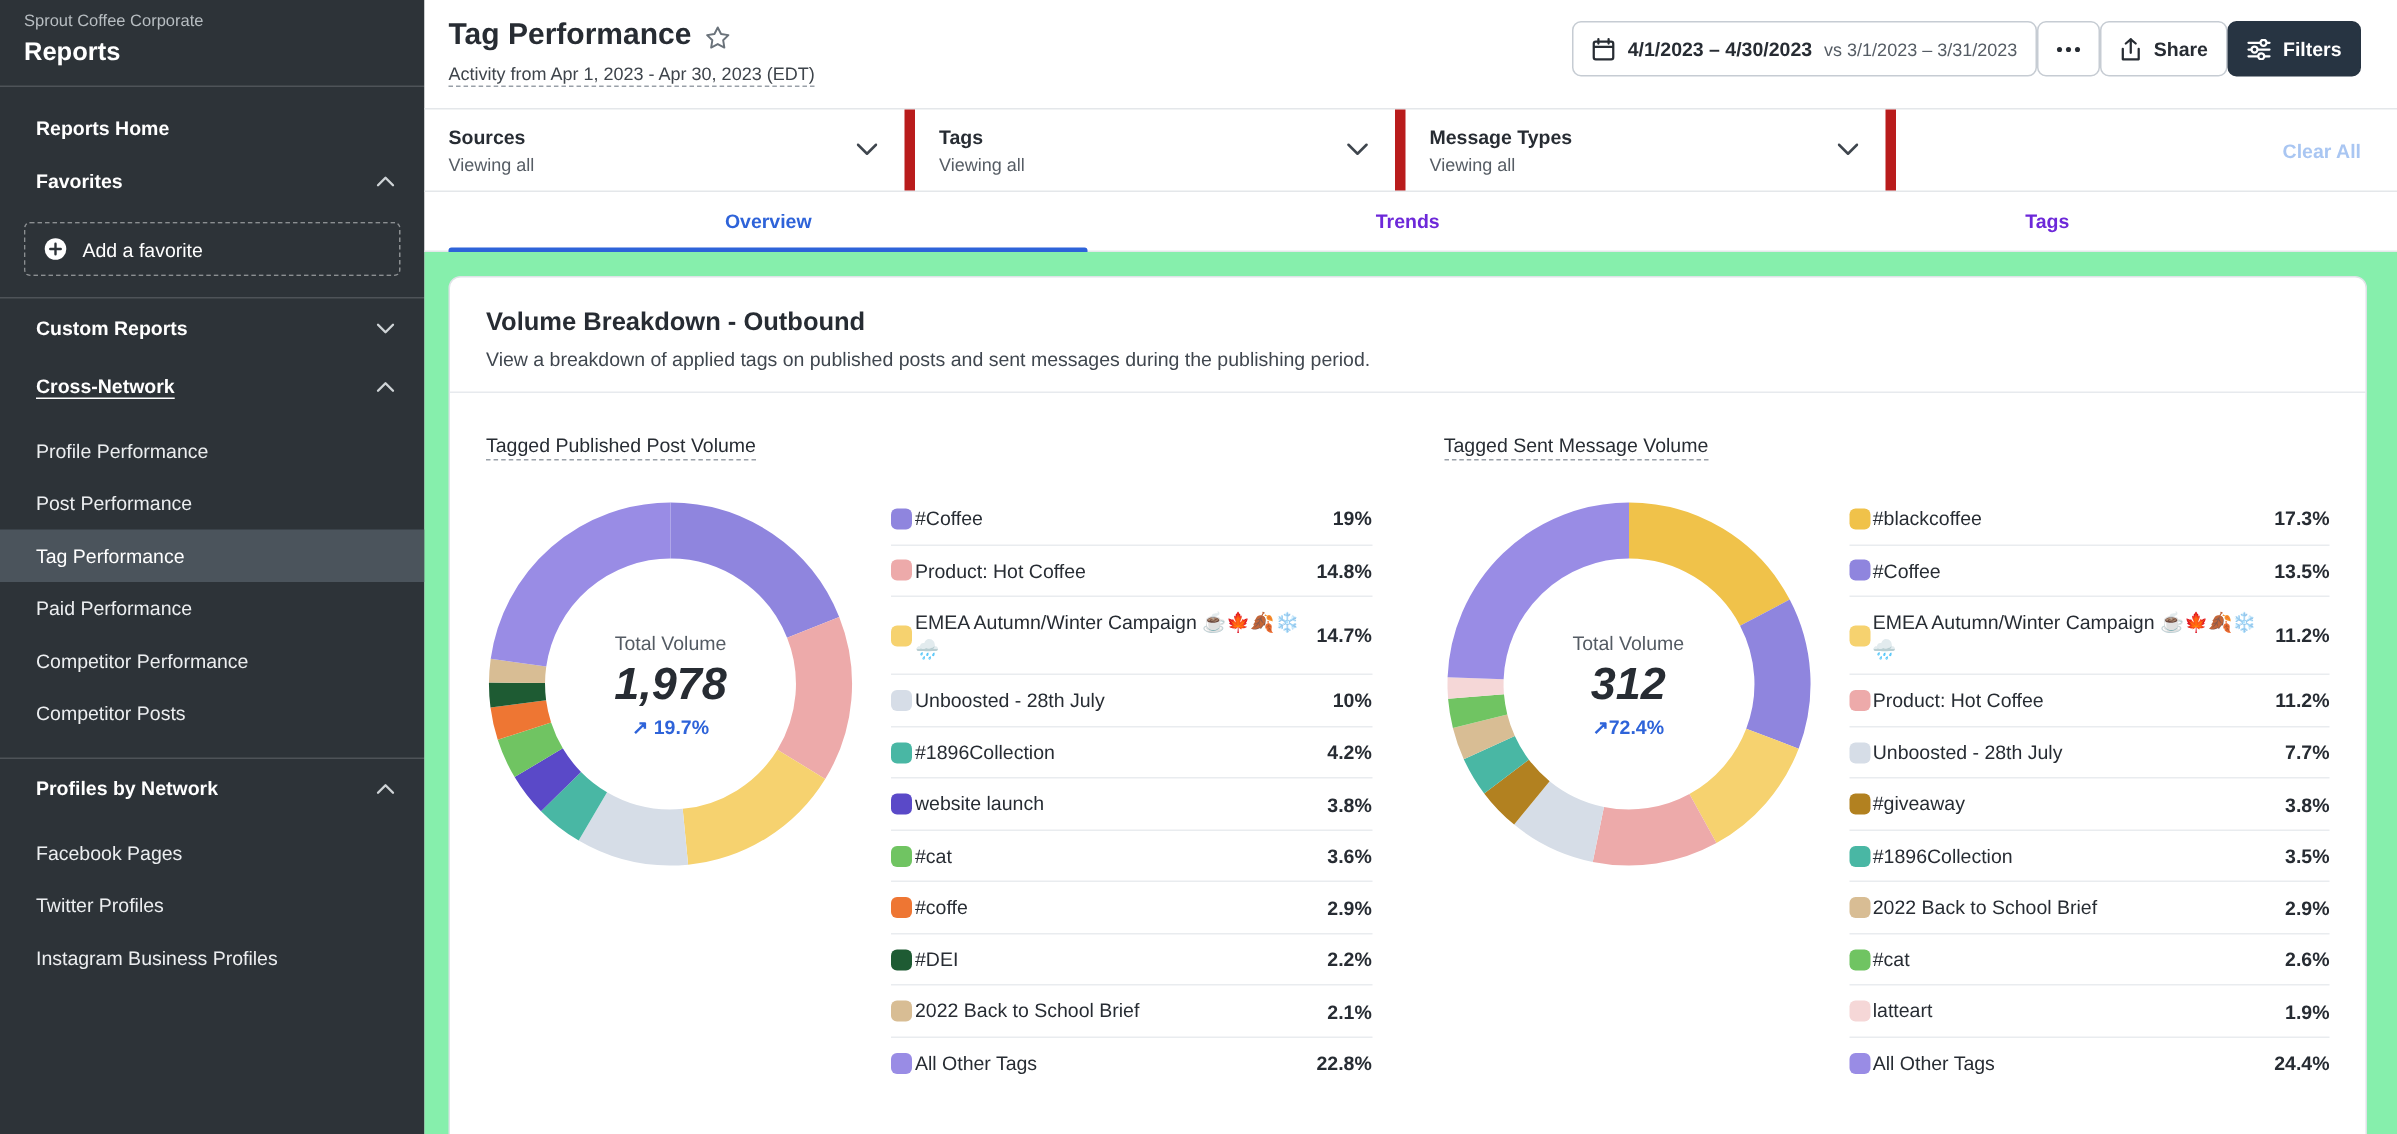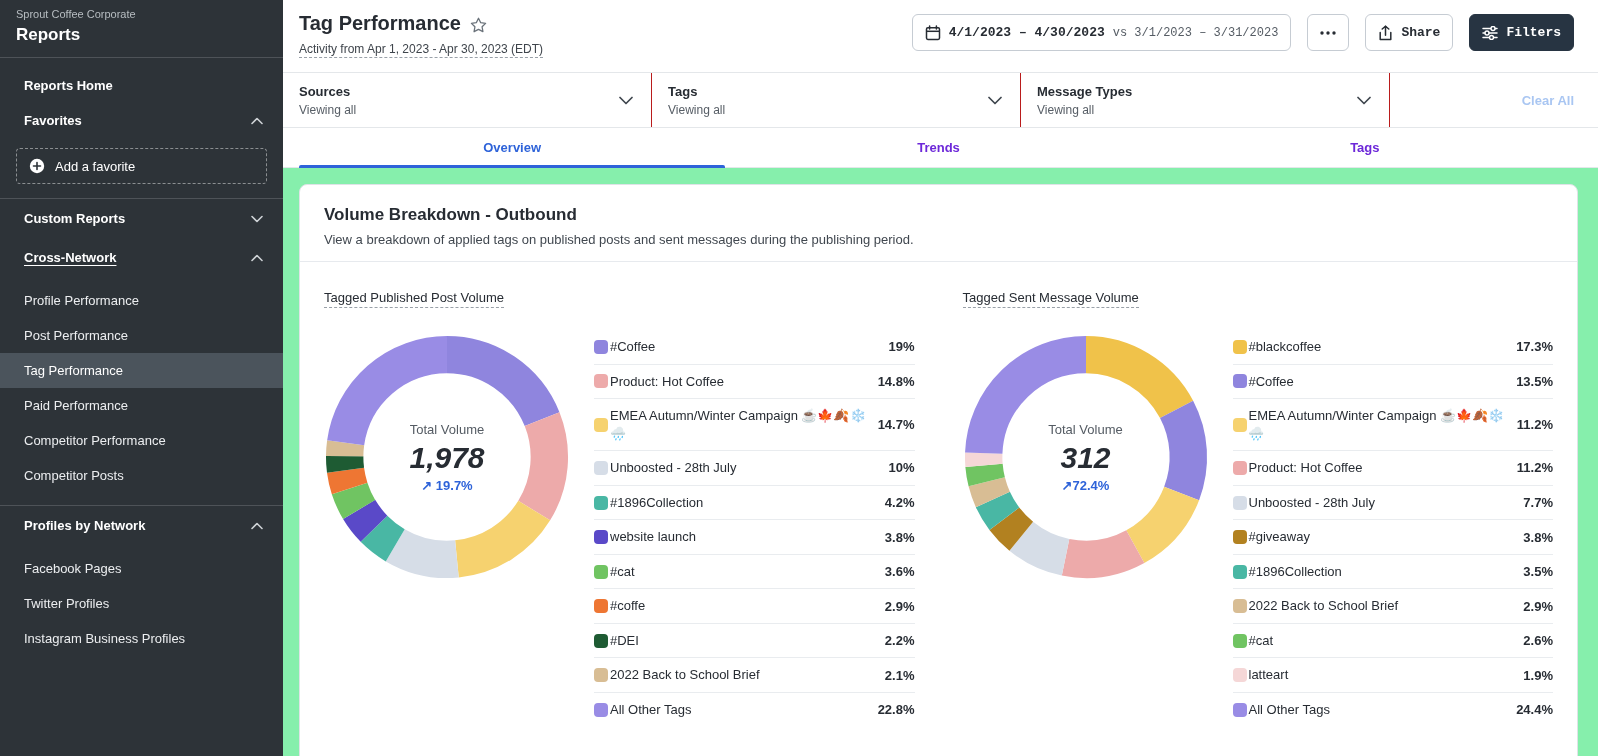--- a/index.html
+++ b/index.html
@@ -28,33 +28,33 @@
   .sb-nav .sb-item.selected { background: #4b545c; color: #fff; }
 
   
   .main { flex: 1; display: flex; flex-direction: column; min-width: 0; }
   .top { height: 72px; padding: 12px 24px 0 16px; display: flex; justify-content: space-between; background: #fff; }
   .title-line { display: flex; align-items: center; gap: 9px; }
   .page-title { font-size: 20px; font-weight: 700; color: #272c33; }
   .fav-star { cursor: pointer; display: inline-flex; margin-top: 2px; }
   .subtitle { display: inline-block; font-size: 12px; color: #3e444b; margin-top: 7px;
               border-bottom: 1px dashed #99a0a8; padding-bottom: 1px; cursor: help; }
-  .controls { display: flex; gap: 16px; align-items: flex-start; margin-top: 2px; font-family: Liberation Mono, monospace; }
+  .controls { display: flex; gap: 0; align-items: flex-start; margin-top: 2px; }
   .btn { height: 37px; border: 1px solid #c6ccd3; border-radius: 6px; background: #fff;
          display: flex; align-items: center; gap: 8px; padding: 0 12px; font-size: 13px;
          color: #272c33; font-family: inherit; cursor: pointer; white-space: nowrap; }
   .date-main { font-weight: 700; }
   .date-compare { font-size: 12px; color: #555c64; }
   .btn-more { width: 42px; justify-content: center; }
   .btn-share { font-weight: 600; }
   .btn-filters { background: #273442; border-color: #273442; color: #fff; font-weight: 700; text-align: center; }
 
   
   .filterbar { display: flex; height: 56px; border-top: 1px solid #e4e7ea; border-bottom: 1px solid #e4e7ea; background: #fff; }
-  .fsec { width: 369px; border-right: 1px solid #b91c1c; display: flex; align-items: center;
+  .fsec { width: 327px; border-right: 7px solid #b91c1c; display: flex; align-items: center;
           justify-content: space-between; padding: 0 18px 0 16px; cursor: pointer; }
   .fsec-label { font-size: 13px; font-weight: 700; color: #272c33; }
   .fsec-value { font-size: 12px; color: #565d65; margin-top: 4px; }
   .fsec .chev { color: #3f464e; }
   .clear-all { flex: 1; display: flex; align-items: center; justify-content: flex-end;
                padding-right: 24px; font-size: 13px; font-weight: 700; color: #a9c6f2; cursor: default; }
 
   
   .tabs { display: flex; height: 40px; background: #fff; border-bottom: 1px solid #e4e7ea; padding: 0 20px 0 16px; }
   .tab { flex: 1; display: flex; align-items: center; justify-content: center; font-size: 13px;

